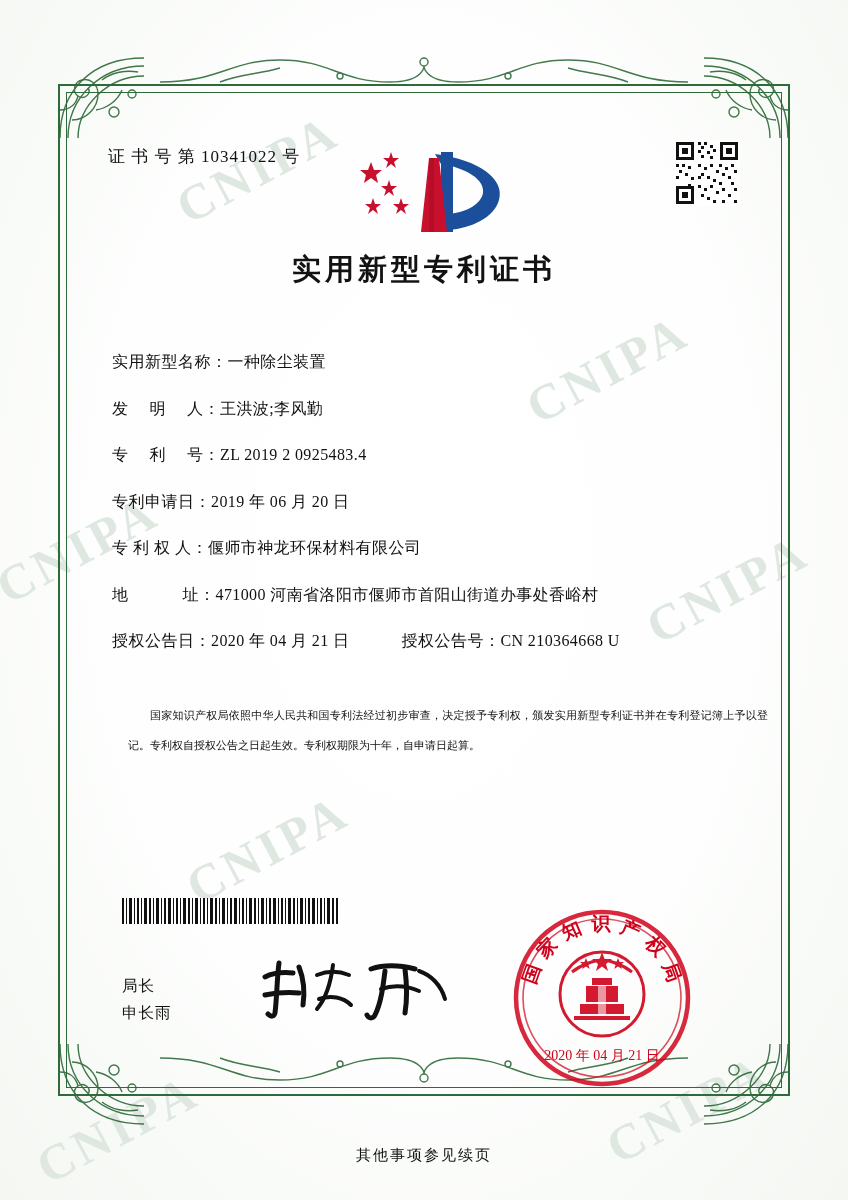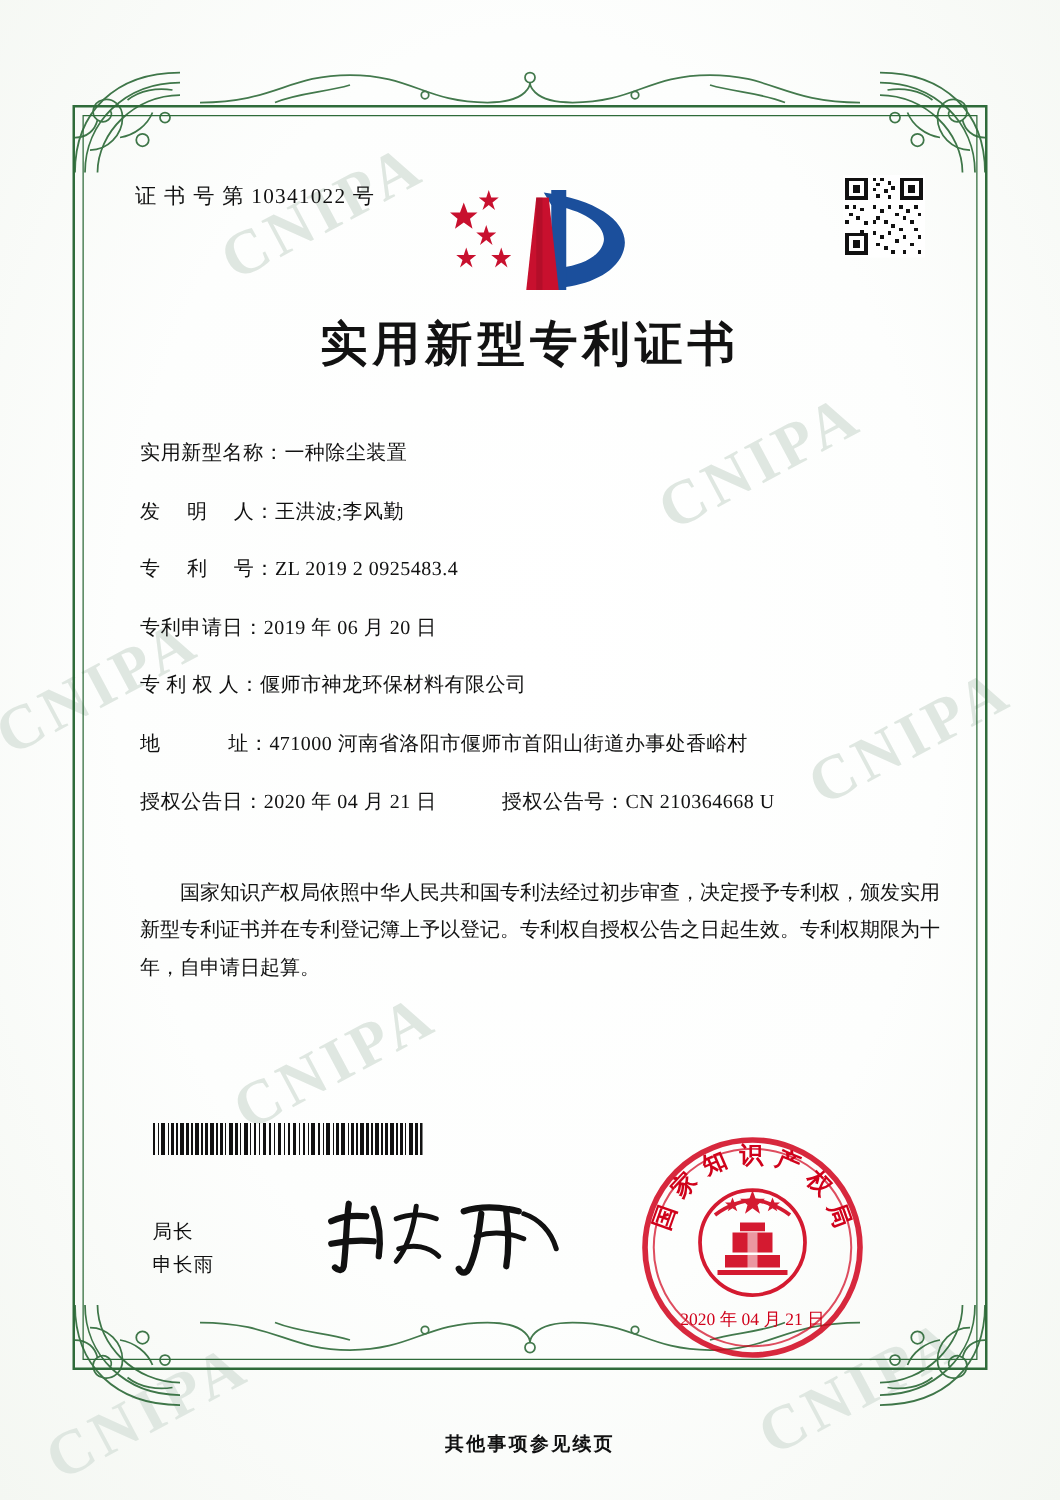--- a/index.html
+++ b/index.html
@@ -119,21 +119,21 @@
     height: 92px;
   }
   .logo svg { display:block; width:100%; height:100%; }
 
   .title {
     position: absolute;
     left: 0;
     right: 0;
     top: 250px;
     text-align: center;
-    font-size: 38px;
+    font-size: 29px;
     font-weight: bold;
     letter-spacing: 4px;
     color: #121212;
     font-family: "Liberation Serif", "DejaVu Serif", serif;
   }
 
   
   .fields {
     position: absolute;
     left: 112px;
@@ -155,24 +155,24 @@
   .field-value {
     flex: 1 1 auto;
     letter-spacing: 0.4px;
   }
   .field-row.split .field-value { flex: 0 0 auto; }
   .field-gap { width: 52px; flex: 0 0 auto; }
 
   
   .paras {
     position: absolute;
-    left: 112px;
+    left: 128px;
     top: 700px;
     width: 640px;
-    font-size: 16px;
+    font-size: 11px;
     line-height: 30px;
     color: #111;
     text-align: justify;
   }
   .paras p {
     margin: 0 0 2px 0;
     text-indent: 2em;
   }
 
   
@@ -224,21 +224,20 @@
   }
   .footer-note {
     position: absolute;
     left: 0;
     right: 0;
     top: 1146px;
     text-align: center;
     font-size: 15px;
     color: #111;
     letter-spacing: 2px;
-    font-weight: bold;
   }
 </style>
 </head>
 <body>
 
 <div class="page">
 
   <div class="watermark wm1">CNIPA</div>
   <div class="watermark wm2">CNIPA</div>
   <div class="watermark wm3">CNIPA</div>

